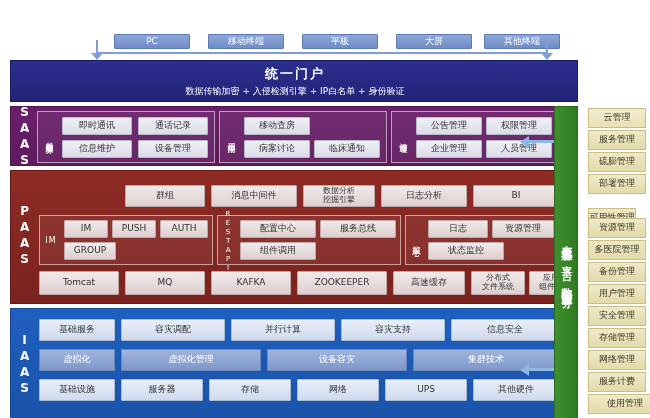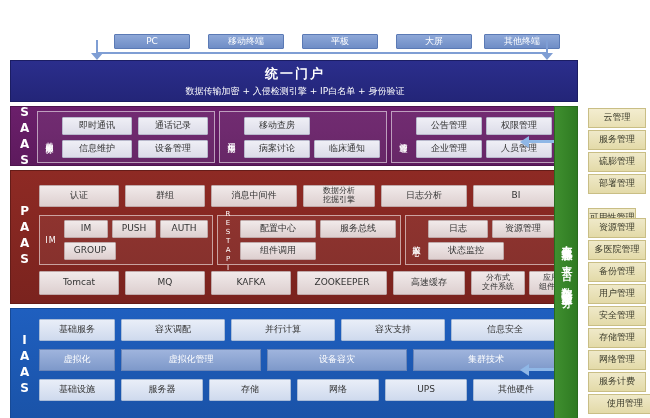--- a/index.html
+++ b/index.html
@@ -93,21 +93,20 @@
       <div class="abs cell chip" style="left:24px;top:5px;width:66px;height:18px;">公告管理</div>
       <div class="abs cell chip" style="left:94px;top:5px;width:66px;height:18px;">权限管理</div>
       <div class="abs cell chip" style="left:24px;top:28px;width:66px;height:18px;">企业管理</div>
       <div class="abs cell chip" style="left:94px;top:28px;width:66px;height:18px;">人员管理</div>
     </div>
   </div>
 
   <div class="abs paas-band" style="left:10px;top:150px;width:568px;height:134px;">
     <div class="abs cell band-label" style="left:4px;top:30px;width:18px;height:70px;">PAAS</div>
 
-    <div class="abs cell chip-p chip" style="left:28px;top:14px;width:80px;height:22px;">认证</div>
     <div class="abs cell chip-p chip" style="left:114px;top:14px;width:80px;height:22px;">群组</div>
     <div class="abs cell chip-p chip" style="left:200px;top:14px;width:86px;height:22px;">消息中间件</div>
     <div class="abs cell chip-p chip" style="left:292px;top:14px;width:72px;height:22px;white-space:pre-line;font-size:8px;">数据分析
 挖掘引擎</div>
     <div class="abs cell chip-p chip" style="left:370px;top:14px;width:86px;height:22px;">日志分析</div>
     <div class="abs cell chip-p chip" style="left:462px;top:14px;width:86px;height:22px;">BI</div>
 
     <div class="abs subgroup" style="left:28px;top:44px;width:174px;height:50px;">
       <div class="abs cell vlabel" style="left:2px;top:10px;width:18px;height:30px;writing-mode:horizontal-tb;line-height:50px;">IM</div>
       <div class="abs cell chip-p chip" style="left:24px;top:4px;width:44px;height:18px;">IM</div>

